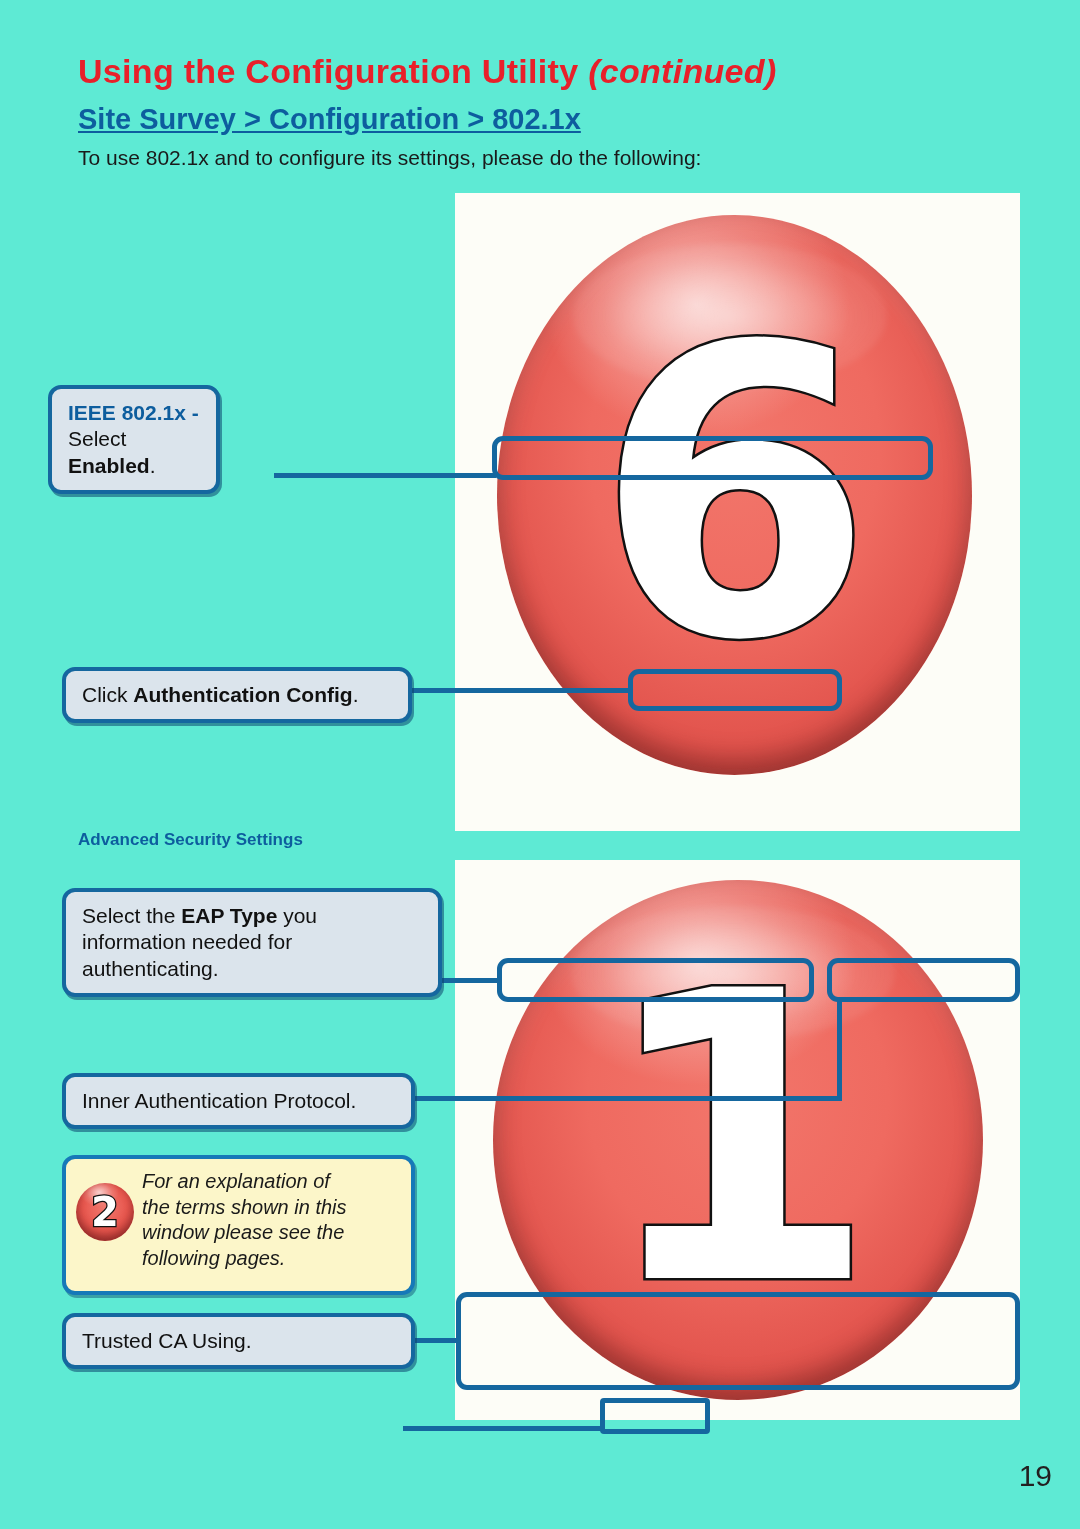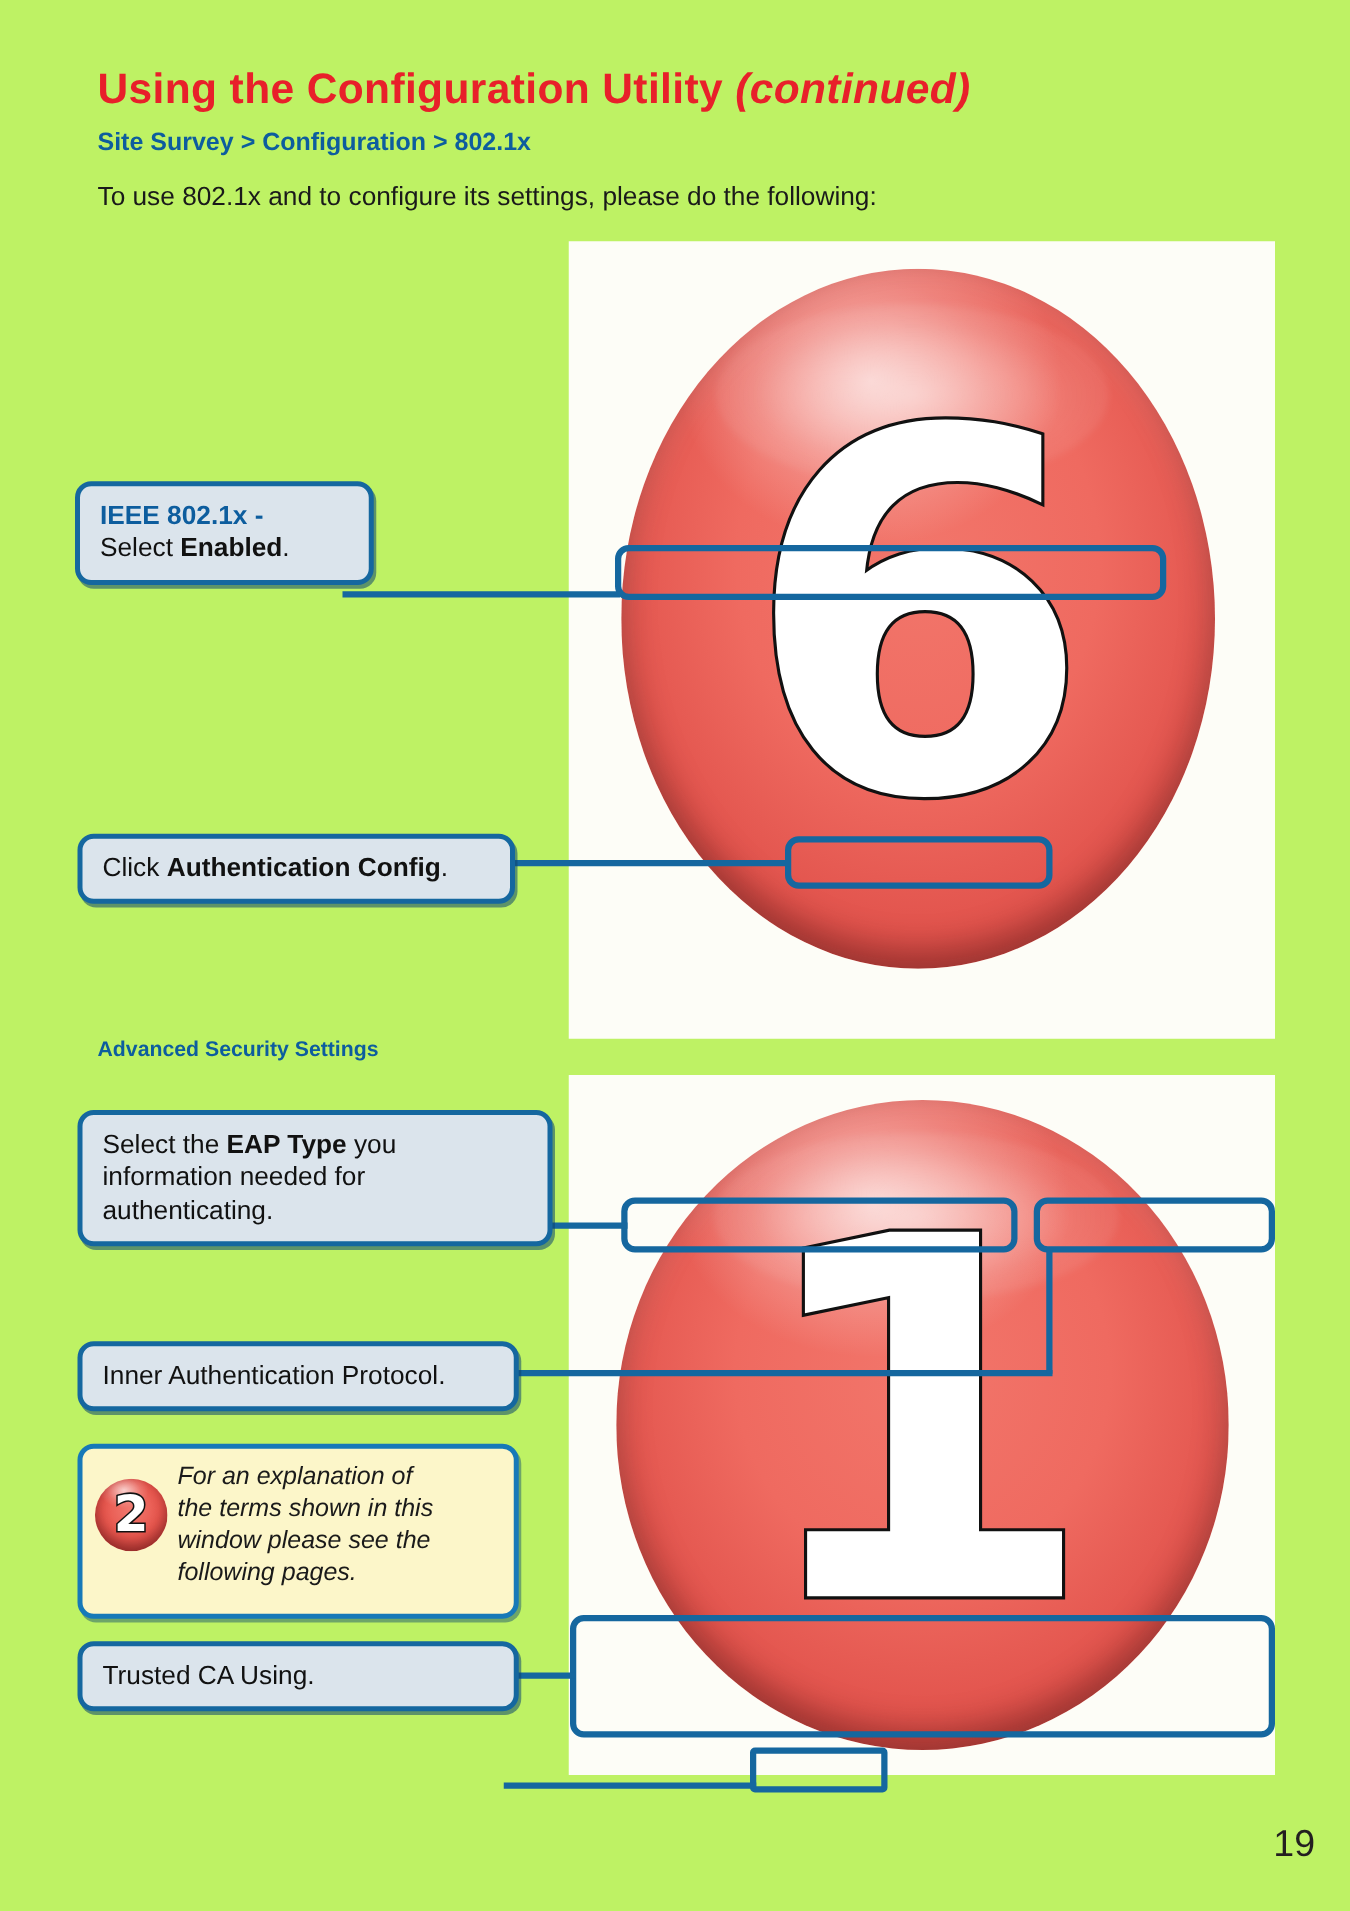--- a/index.html
+++ b/index.html
@@ -9,21 +9,21 @@
     height: 1529px;
     background: #ffffff;
     font-family: "Liberation Sans", sans-serif;
     overflow: hidden;
   }
 
   #page {
     position: relative;
     width: 1080px;
     height: 1529px;
-    background: #bef264;
+    background: #5eead4;
     padding-left: 24px;
   }
 
   
   .title {
     position: absolute;
     left: 78px;
     top: 52px;
     font-size: 34px;
     font-weight: bold;
@@ -32,24 +32,25 @@
     white-space: nowrap;
   }
   .title .cont {
     font-style: italic;
   }
 
   .subtitle {
     position: absolute;
     left: 78px;
     top: 103px;
-    font-size: 20px;
+    font-size: 29px;
     font-weight: bold;
     color: #0d5d9e;
     white-space: nowrap;
+    text-decoration: underline;
   }
 
   .intro {
     position: absolute;
     left: 78px;
     top: 146px;
     font-size: 21px;
     color: #1a1a1a;
     white-space: nowrap;
   }
@@ -227,21 +228,21 @@
       <div class="sphere-num">6</div>
     </div>
   </div>
 
   <div class="hl" style="left:492px; top:436px; width:441px; height:44px;"></div>
   <div class="hl" style="left:628px; top:669px; width:214px; height:42px;"></div>
 
   <div class="leader h" style="left:274px; top:473px; width:222px;"></div>
   <div class="leader h" style="left:410px; top:688px; width:222px;"></div>
 
-  <div class="callout" style="left:60px; top:385px; width:239px;">
+  <div class="callout" style="left:48px; top:385px; width:172px;">
     <div style="color:#0d5d9e; font-weight:bold;">IEEE 802.1x -</div>
     <div><span>Select </span><b>Enabled</b><span>.</span></div>
   </div>
 
   <div class="callout" style="left:62px; top:667px; width:350px;">
     <span>Click </span><b>Authentication Config</b><span>.</span>
   </div>
 
   <div class="section-heading">Advanced Security Settings</div>
 

